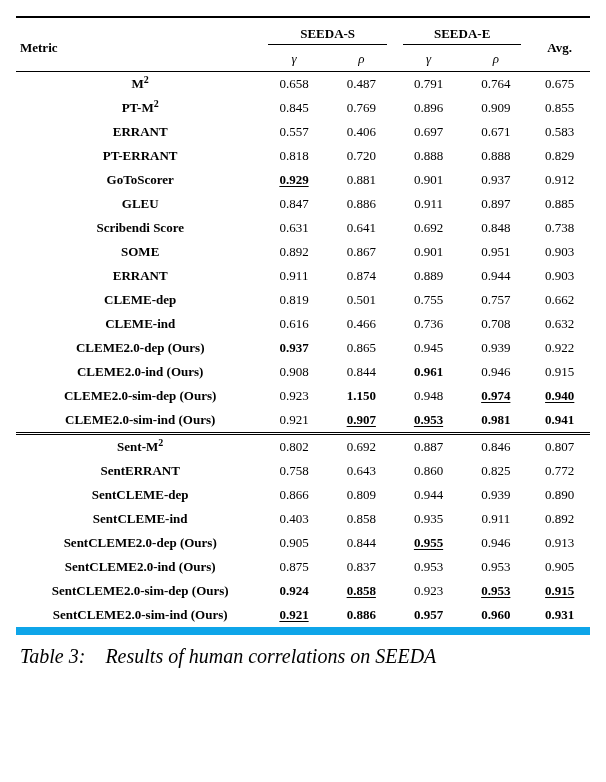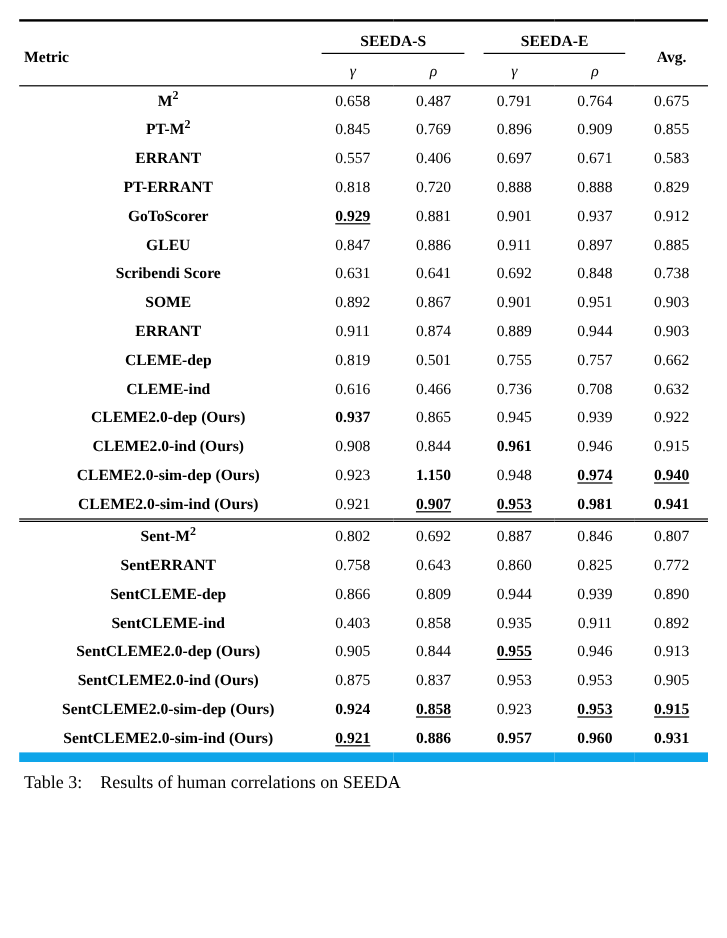--- a/index.html
+++ b/index.html
@@ -59,23 +59,24 @@
     thead tr.sub th {
       font-weight: normal;
       font-style: italic;
       font-family: "Times New Roman", serif;
     }
     .hdr-row1 th {
       padding-top: 8px;
       padding-bottom: 2px;
     }
     .caption {
-      font-size: 15px;
+      font-size: 20px;
       margin-top: 10px;
       padding-left: 4px;
+      font-style: italic;
     }
   </style>
 </head>
 <body>
 
 <table>
   <colgroup>
     <col style="width:218px">
     <col class="nar">
       <col class="nar">

